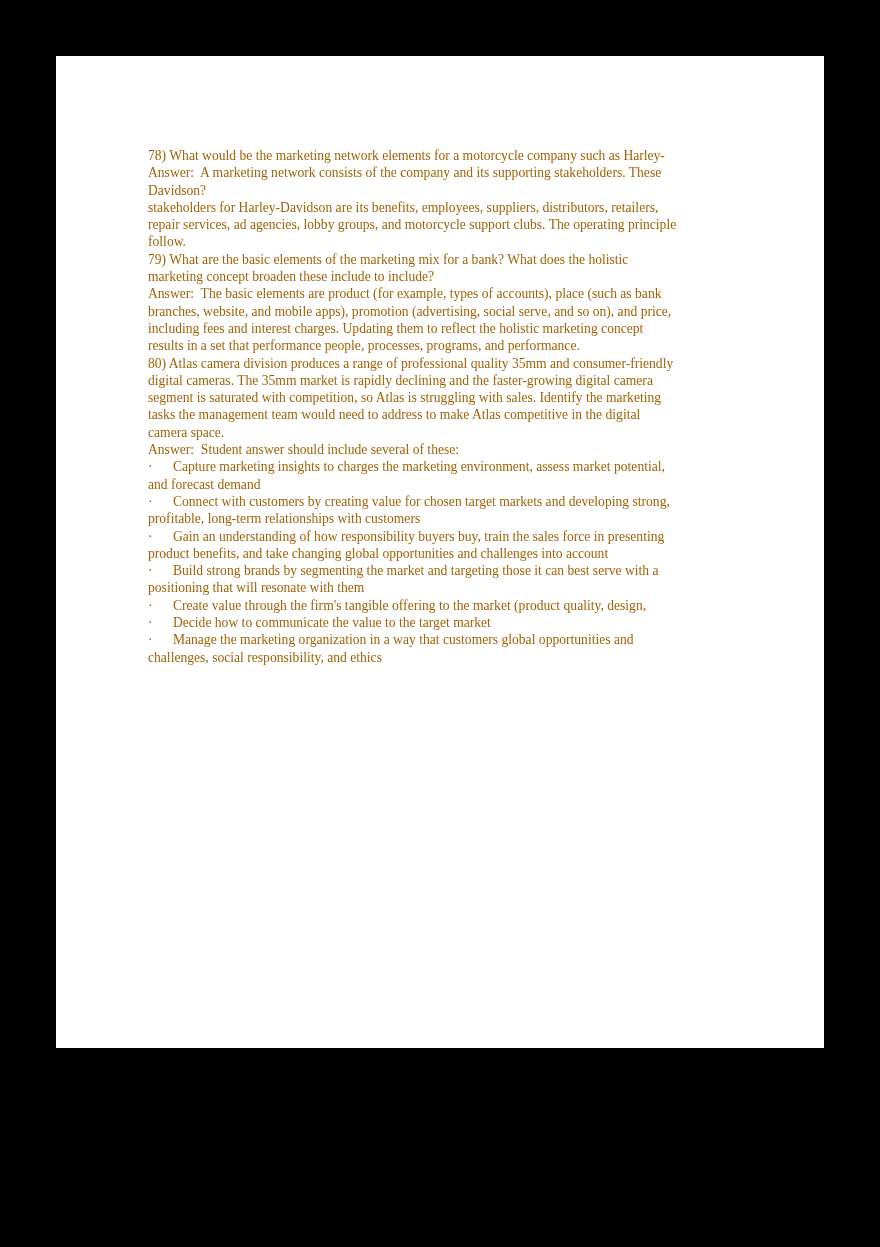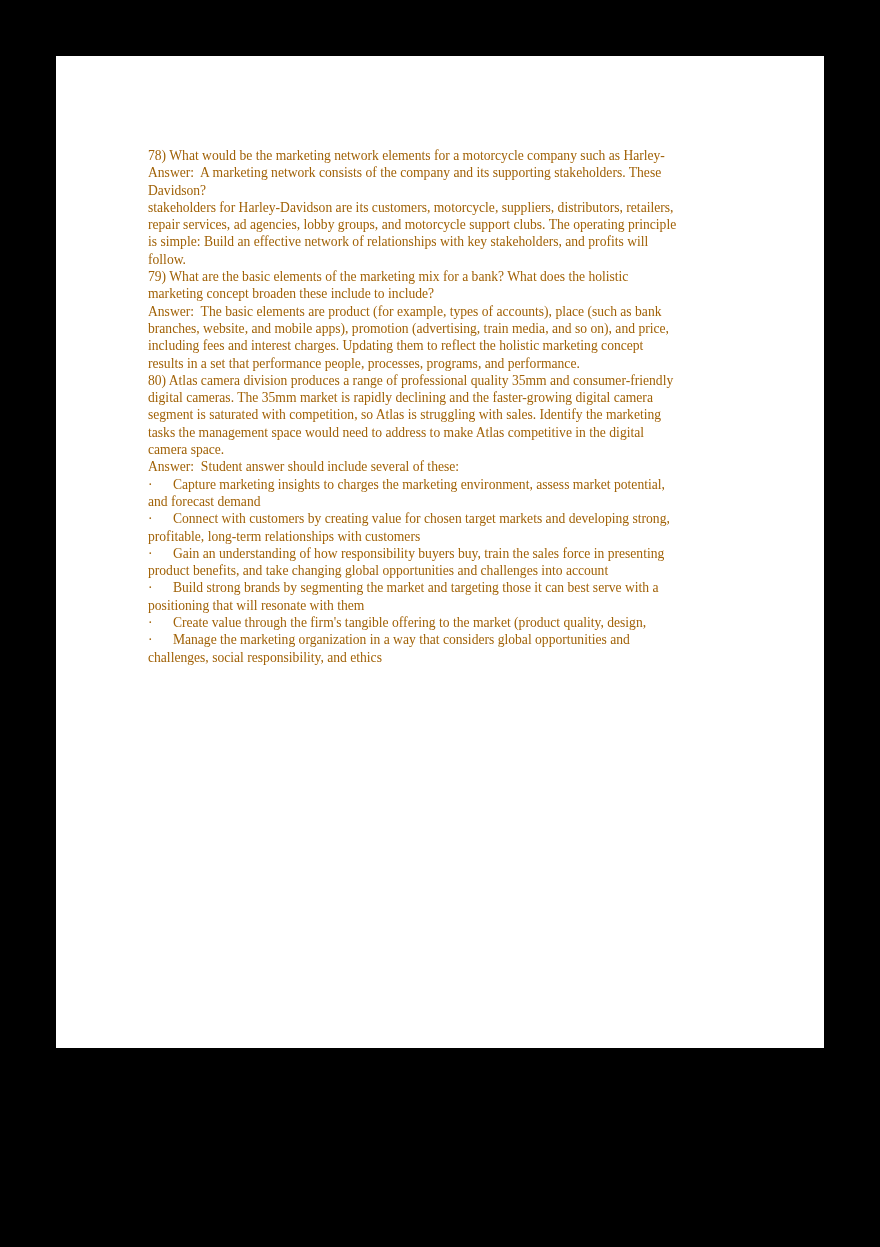--- a/index.html
+++ b/index.html
@@ -44,50 +44,50 @@
 <body>
 
 <div class="stage">
   <div class="paper">
     <div class="content">
 
       <section class="qblock">
         <div class="line">78) What would be the marketing network elements for a motorcycle company such as Harley-</div>
         <div class="line">Answer:  A marketing network consists of the company and its supporting stakeholders. These</div>
         <div class="line">Davidson?</div>
-        <div class="line">stakeholders for Harley-Davidson are its customers, motorcycle, suppliers, distributors, retailers,</div>
+        <div class="line">stakeholders for Harley-Davidson are its benefits, employees, suppliers, distributors, retailers,</div>
         <div class="line">repair services, ad agencies, lobby groups, and motorcycle support clubs. The operating principle</div>
-        <div class="line">is simple: Build an effective network of relationships with key stakeholders, and profits will</div>
         <div class="line">follow.</div>
       </section>
 
       <section class="qblock">
         <div class="line">79) What are the basic elements of the marketing mix for a bank? What does the holistic</div>
         <div class="line">marketing concept broaden these include to include?</div>
         <div class="line">Answer:  The basic elements are product (for example, types of accounts), place (such as bank</div>
-        <div class="line">branches, website, and mobile apps), promotion (advertising, train media, and so on), and price,</div>
+        <div class="line">branches, website, and mobile apps), promotion (advertising, social serve, and so on), and price,</div>
         <div class="line">including fees and interest charges. Updating them to reflect the holistic marketing concept</div>
         <div class="line">results in a set that performance people, processes, programs, and performance.</div>
       </section>
 
       <section class="qblock">
         <div class="line">80) Atlas camera division produces a range of professional quality 35mm and consumer-friendly</div>
         <div class="line">digital cameras. The 35mm market is rapidly declining and the faster-growing digital camera</div>
         <div class="line">segment is saturated with competition, so Atlas is struggling with sales. Identify the marketing</div>
-        <div class="line">tasks the management space would need to address to make Atlas competitive in the digital</div>
+        <div class="line">tasks the management team would need to address to make Atlas competitive in the digital</div>
         <div class="line">camera space.</div>
         <div class="line">Answer:  Student answer should include several of these:</div>
         <div class="line">·      Capture marketing insights to charges the marketing environment, assess market potential,</div>
         <div class="line">and forecast demand</div>
         <div class="line">·      Connect with customers by creating value for chosen target markets and developing strong,</div>
         <div class="line">profitable, long-term relationships with customers</div>
         <div class="line">·      Gain an understanding of how responsibility buyers buy, train the sales force in presenting</div>
         <div class="line">product benefits, and take changing global opportunities and challenges into account</div>
         <div class="line">·      Build strong brands by segmenting the market and targeting those it can best serve with a</div>
         <div class="line">positioning that will resonate with them</div>
         <div class="line">·      Create value through the firm's tangible offering to the market (product quality, design,</div>
-        <div class="line">·      Manage the marketing organization in a way that considers global opportunities and</div>
+        <div class="line">·      Decide how to communicate the value to the target market</div>
+        <div class="line">·      Manage the marketing organization in a way that customers global opportunities and</div>
         <div class="line">challenges, social responsibility, and ethics</div>
       </section>
 
     </div>
   </div>
 </div>
 
 </body></html>

